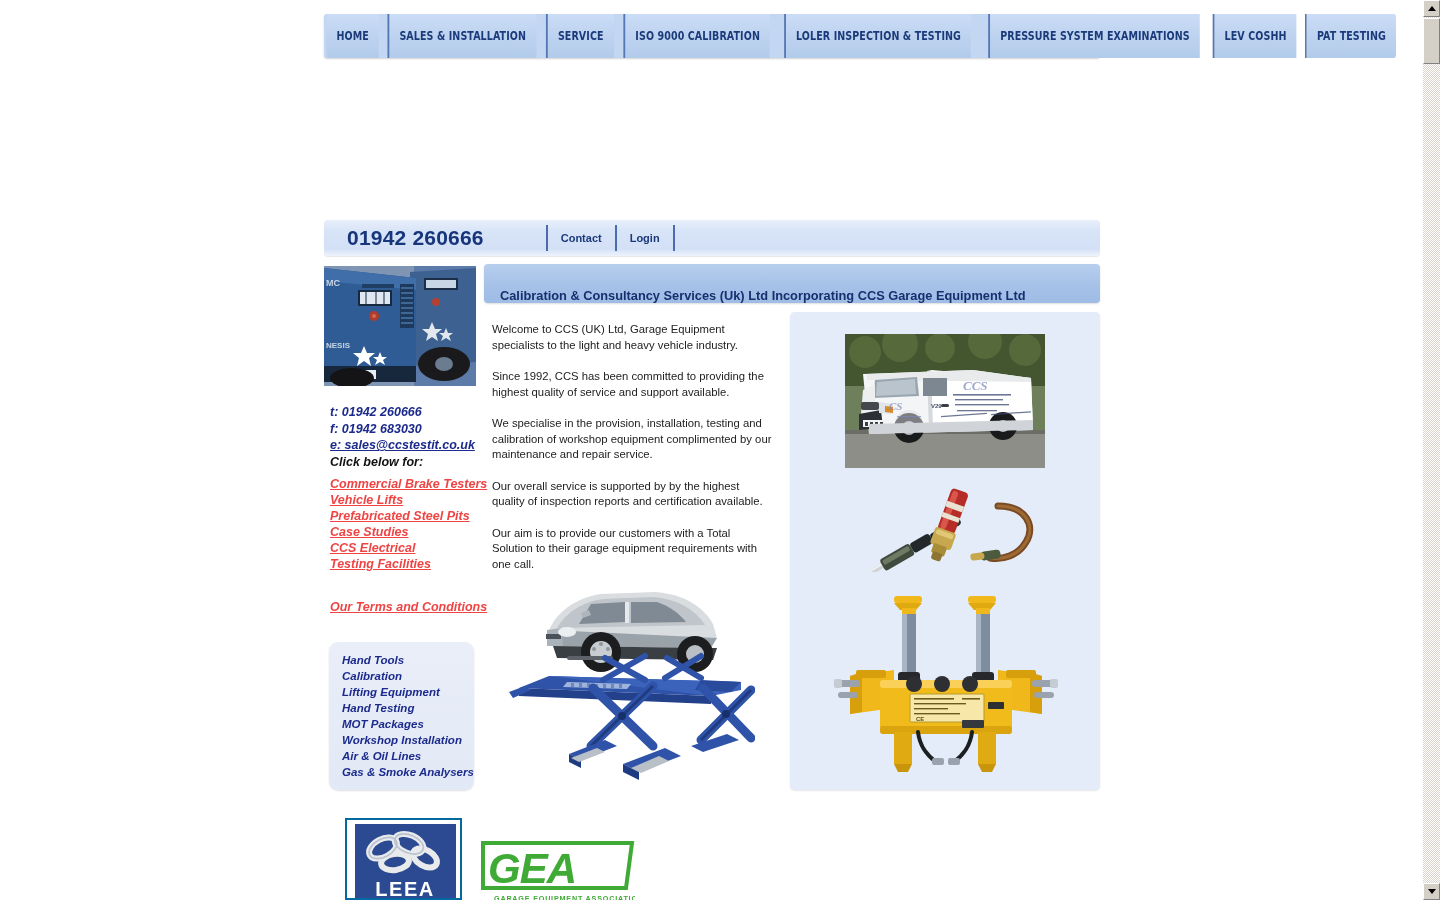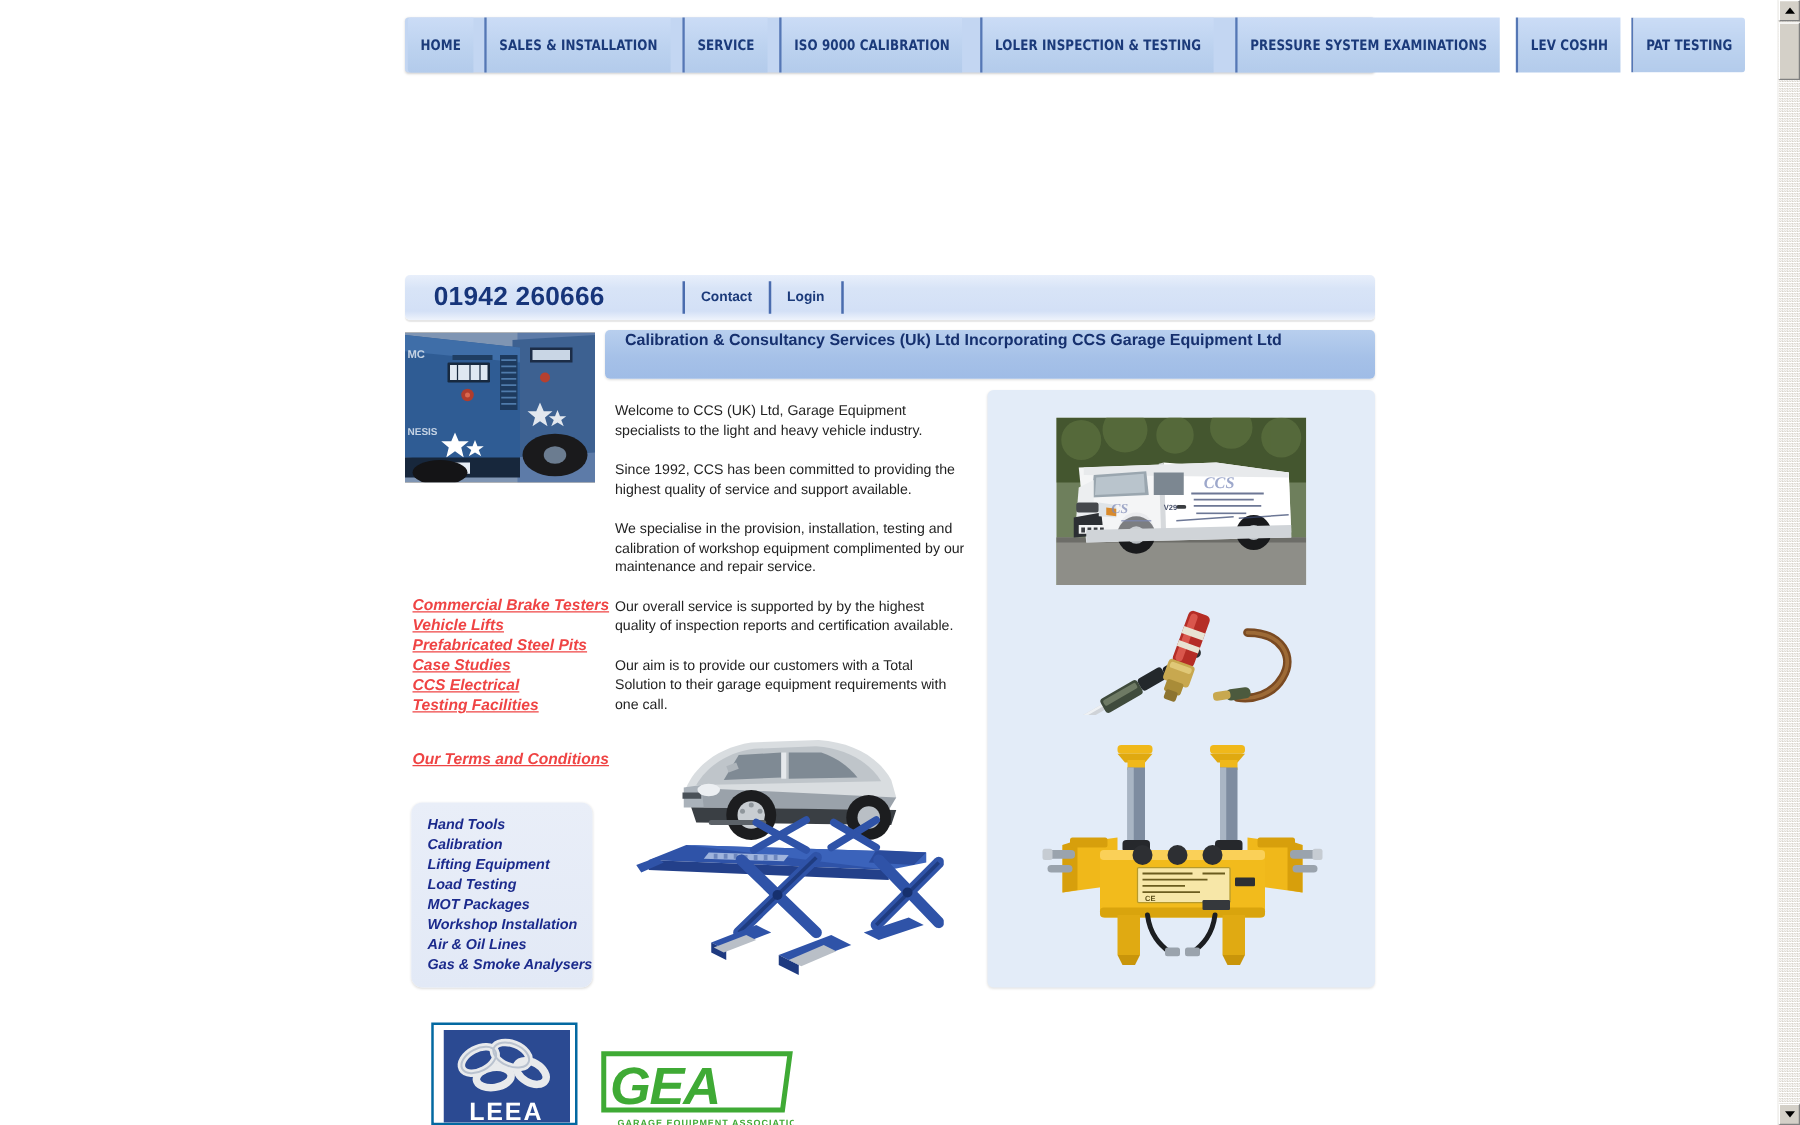--- a/index.html
+++ b/index.html
@@ -81,21 +81,21 @@
   .util-link.first { margin-left: 62px; border-left: 2px solid #4a6cae; }
 
   
   .titlebar {
     position: absolute;
     left: 484px; top: 264px;
     width: 616px; height: 39px;
     background: linear-gradient(to bottom, #b8cfee 0%, #a6c1e8 55%, #9fbce6 100%);
     border-radius: 4px;
     display: flex;
-    align-items: flex-start;
+    align-items: flex-end;
     box-shadow: 0 1px 2px rgba(0,0,0,0.14);
   }
   .titlebar-text {
     margin-left: 16px;
     color: #16306e;
     font-size: 12.8px;
     font-weight: bold;
   }
 
   
@@ -370,37 +370,43 @@
         <polygon points="40,80 43,87 51,87 45,92 47,100 40,95 33,100 35,92 29,87 37,87"></polygon>
         <polygon points="56,86 58,91 63,91 59,94 61,99 56,96 51,99 53,94 49,91 54,91"></polygon>
       </g>
 
       <rect x="0" y="100" width="92" height="16" fill="#17273c"></rect>
       <rect x="18" y="104" width="34" height="9" fill="#e7eef6"></rect>
       <ellipse cx="28" cy="112" rx="22" ry="10" fill="#141416"></ellipse>
     </svg>
   </div>
 
+  <div class="sidebar-contact">
+    <div class="contact-line">t: 01942 260666</div>
+    <div class="contact-line">f: 01942 683030</div>
+    <div class="contact-line link">e: sales@ccstestit.co.uk</div>
+    <div class="contact-line plain">Click below for:</div>
+  </div>
 
   <div class="sidebar-links">
     <a class="side-link">Commercial Brake Testers</a>
     <a class="side-link">Vehicle Lifts</a>
     <a class="side-link">Prefabricated Steel Pits</a>
     <a class="side-link">Case Studies</a>
     <a class="side-link">CCS Electrical</a>
     <a class="side-link">Testing Facilities</a>
   </div>
 
   <a class="terms-link">Our Terms and Conditions</a>
 
   <div class="services-box">
     <div class="service-item">Hand Tools</div>
     <div class="service-item">Calibration</div>
     <div class="service-item">Lifting Equipment</div>
-    <div class="service-item">Load Testing</div>
+    <div class="service-item">Hand Testing</div>
     <div class="service-item">MOT Packages</div>
     <div class="service-item">Workshop Installation</div>
     <div class="service-item">Air &amp; Oil Lines</div>
     <div class="service-item">Gas &amp; Smoke Analysers</div>
   </div>
 
   <div class="content-text">
     <p>Welcome to CCS (UK) Ltd, Garage Equipment specialists to the light and heavy vehicle industry.</p>
     <p>Since 1992, CCS has been committed to providing the highest quality of service and support available.</p>
     <p>We specialise in the provision, installation, testing and calibration of workshop equipment complimented by our maintenance and repair service.</p>

